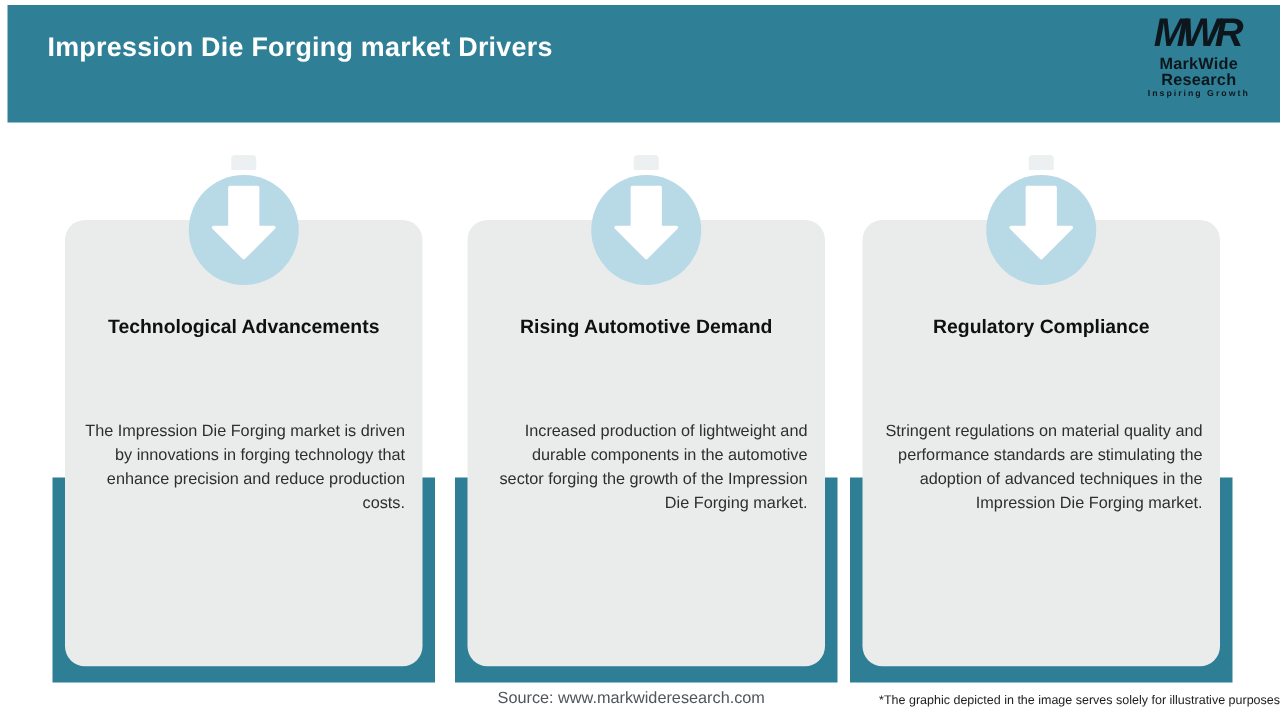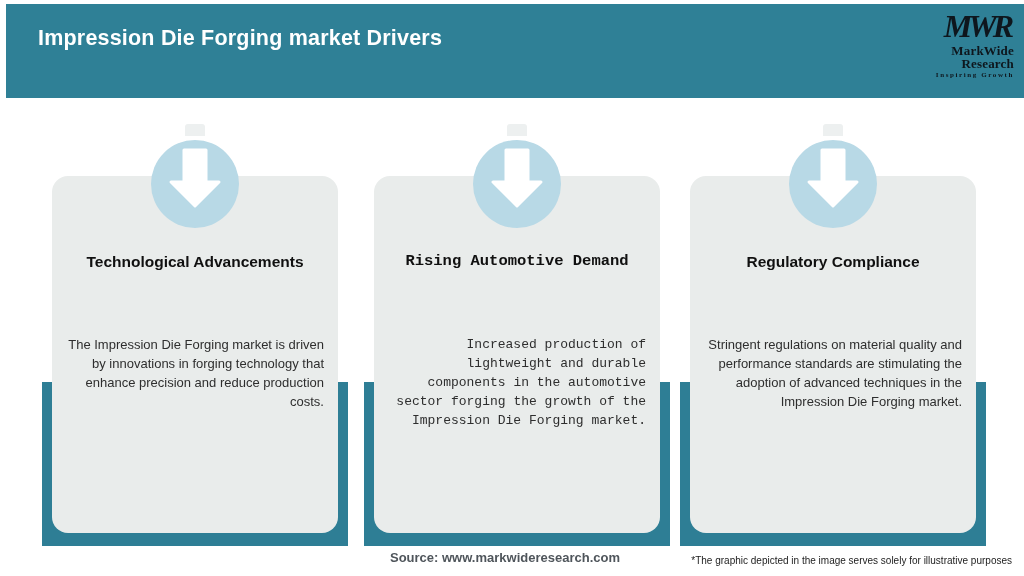--- a/index.html
+++ b/index.html
@@ -25,24 +25,23 @@
     left: 32px; top: 22px;
     font-size: 21.5px;
     font-weight: bold;
     color: #ffffff;
     letter-spacing: 0.2px;
   }
   .logo {
     position: absolute;
     right: 10px; top: 6px;
     width: 110px;
-    text-align: right;
+    text-align: center;
     color: #0e161d;
     line-height: 1;
-    font-family: Liberation Serif, serif;
   }
   .logo-mark {
     font-size: 32px;
     font-weight: bold;
     font-style: italic;
     letter-spacing: -4px;
     line-height: 1;
     padding-right: 4px;
   }
   .logo-name {
@@ -59,21 +58,21 @@
   }
 
   
   .card-wrap {
     position: absolute;
     top: 176px;
     width: 286px;
     height: 357px;
   }
   .card-wrap.pos-1 { left: 52px; }
-  .card-wrap.pos-2 { left: 374px; font-family: Liberation Mono, monospace; }
+  .card-wrap.pos-2 { left: 374px; }
   .card-wrap.pos-3 { left: 690px; }
 
   .backing {
     position: absolute;
     left: -10px; right: -10px;
     top: 206px;
     height: 164px;
     background: #2e7e95;
   }
   .card {
@@ -120,27 +119,27 @@
   .icon-circle svg { display: block; width: 88px; height: 88px; }
 
   
   .source-text {
     position: absolute;
     top: 550px;
     left: 0;
     width: 1010px;
     text-align: center;
     font-size: 13px;
-    font-weight: bold;
+    font-weight: normal;
     color: #4f555b;
   }
   .disclaimer-text {
     position: absolute;
     top: 555px;
-    right: 12px;
+    right: 0;
     font-size: 10px;
     font-weight: 500;
     color: #1c1c1c;
     margin-left: 28px;
   }
 </style>
 </head>
 <body>
 
 <div class="page">

